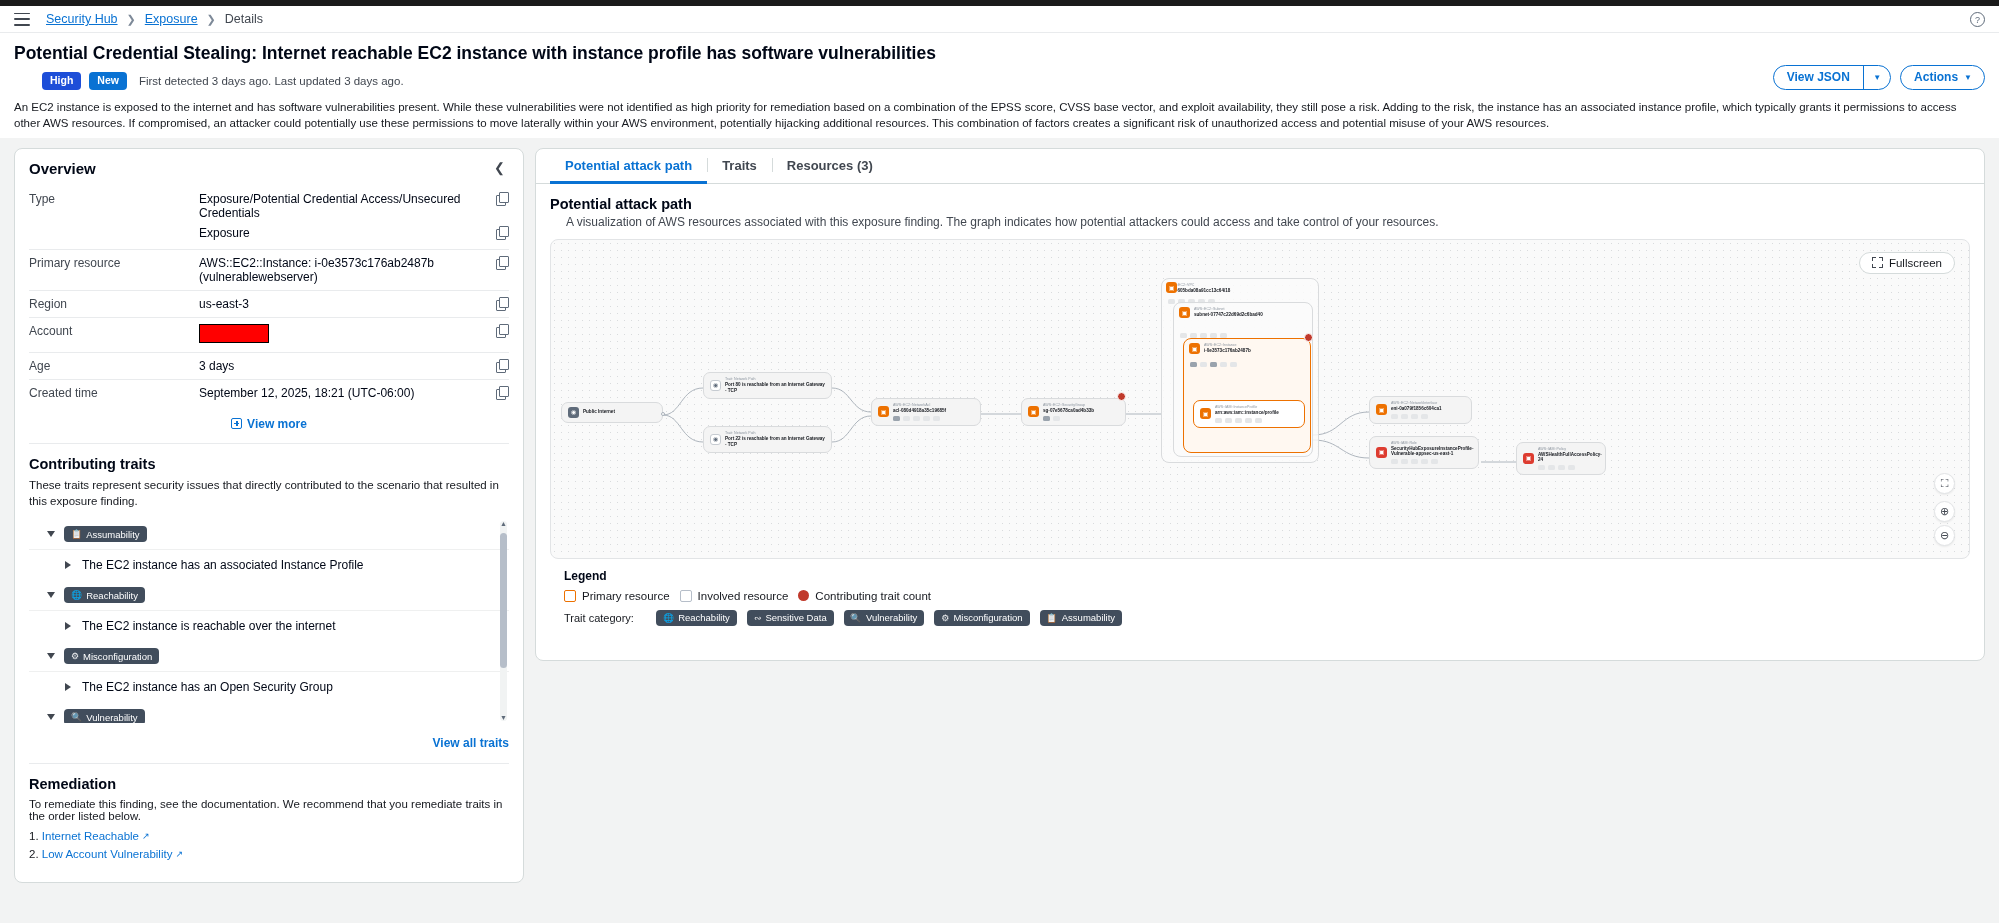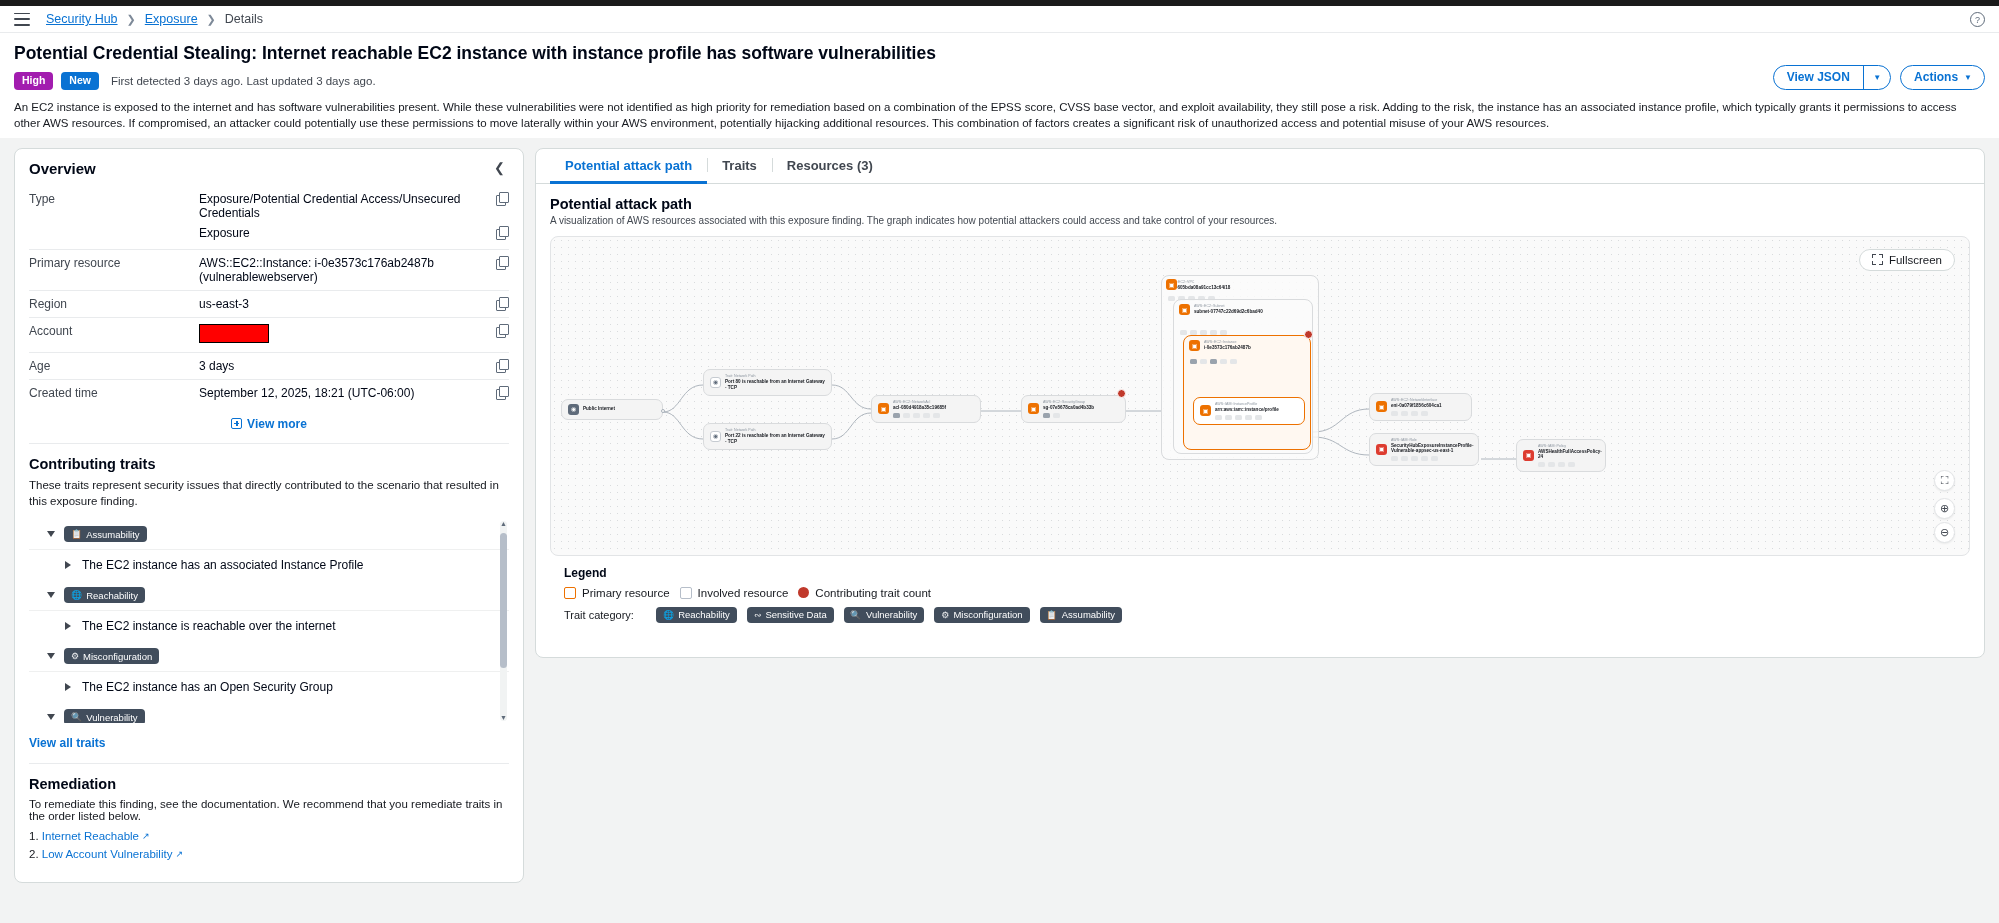--- a/index.html
+++ b/index.html
@@ -29,21 +29,21 @@
     border-radius:50%; border:1.4px solid #5f6b7a; display:flex;
     align-items:center; justify-content:center; font-size:9px; color:#5f6b7a; cursor:pointer;}
 
   
   .page-header { background:#ffffff; padding:10px 14px 6px 14px; }
   .title-row { display:flex; align-items:flex-end; justify-content:space-between; }
   .page-title { font-size:17.5px; font-weight:bold; color:#000716; line-height:1.25; }
   .meta-row { display:flex; align-items:center; gap:8px; margin-top:7px; }
   .badge { font-size:10.5px; font-weight:bold; color:#fff; border-radius:4px;
     padding:2px 8px; line-height:1.3; }
-  .badge.high { background:#a21caf; }
+  .badge.high { background:#1d4ed8;margin-left:28px; }
   .badge.new { background:#0972d3; }
   .meta-text { font-size:11.5px; color:#414750; margin-left:4px; }
   .desc { font-size:11.5px; color:#16191f; line-height:1.45; margin-top:9px; max-width:1972px;}
 
   .hdr-actions { display:flex; gap:9px; flex-shrink:0; padding-top:2px; }
   .btn-pill { display:flex; align-items:center; border:1.4px solid #0972d3;
     border-radius:16px; color:#0972d3; font-size:12px; font-weight:bold;
     background:#fff; cursor:pointer; overflow:hidden; height:25px; }
   .btn-pill .seg { padding:0 13px; display:flex; align-items:center; height:100%;}
   .btn-pill .divider { width:1.3px; background:#0972d3; height:100%; }
@@ -105,41 +105,41 @@
   .trait-text { font-size:12px; color:#000716; }
 
   .vscroll { position:absolute; right:2px; top:2px; width:7px; height:200px; }
   .vscroll .track { position:absolute; inset:0; background:#f1f3f3; border-radius:4px;}
   .vscroll .thumb { position:absolute; left:0; top:12px; width:7px; height:135px;
     background:#b6bec9; border-radius:4px; cursor:pointer;}
   .vscroll .arw { position:absolute; left:0; width:7px; height:8px; color:#5f6b7a;
     font-size:7px; text-align:center; line-height:8px; cursor:pointer;}
   .vscroll .arw.up { top:-1px; } .vscroll .arw.dn { bottom:-1px; }
 
-  .viewall-row { text-align:left; padding:12px 0 13px 0; }
+  .viewall-row { text-align:right; padding:12px 0 13px 0; }
 
   .rem-sec { padding:12px 14px 16px 14px; }
   .rem-sec h3 { margin:0 0 6px 0; font-size:14.5px; font-weight:bold; color:#000716; }
   .rem-sec p { margin:0 0 8px 0; font-size:11.5px; color:#16191f; }
   .rem-item { font-size:11.5px; color:#16191f; margin-bottom:6px; }
   .rem-item a { color:#0972d3; text-decoration:none; cursor:pointer;}
   .ext { display:inline-block; margin-left:3px; font-size:9px; color:#0972d3; vertical-align:1px;}
 
   
   .right-panel { flex:1; min-width:0; }
   .tabs { display:flex; border-bottom:1px solid #d5dbdb; padding:0 14px; gap:0; }
   .tab { padding:9px 15px 8px 15px; font-size:13px; font-weight:bold; color:#414750;
     cursor:pointer; border-bottom:3px solid transparent; margin-bottom:-1px; position:relative;}
   .tab.active { color:#0972d3; border-bottom-color:#0972d3; }
   .tab + .tab::before { content:""; position:absolute; left:0; top:9px; bottom:9px;
     width:1px; background:#d5dbdb; }
 
   .tab-body { padding:12px 14px 14px 14px; }
   .tab-body h3 { margin:0 0 3px 0; font-size:14.5px; font-weight:bold; color:#000716; }
-  .tab-body .sub { font-size:10px; color:#414750; margin:0 0 10px 0; }
+  .tab-body .sub { font-size:12px; color:#414750; margin:0 0 10px 16px; }
 
   .graph-canvas { position:relative; height:320px; border:1px solid #e2e4e6; border-radius:8px;
     background-color:#fafafa;
     background-image:radial-gradient(#d9dbdd 0.8px, transparent 0.8px);
     background-size:7px 7px; overflow:hidden; }
 
   .fullscreen-btn { position:absolute; right:14px; top:12px; display:flex; align-items:center;
     gap:6px; background:#fff; border:1px solid #d5dbdb; border-radius:16px;
     padding:4px 12px; font-size:11.5px; color:#16191f; cursor:pointer; z-index:5;}
   .fs-ic { width:11px; height:11px; position:relative; display:inline-block; }

